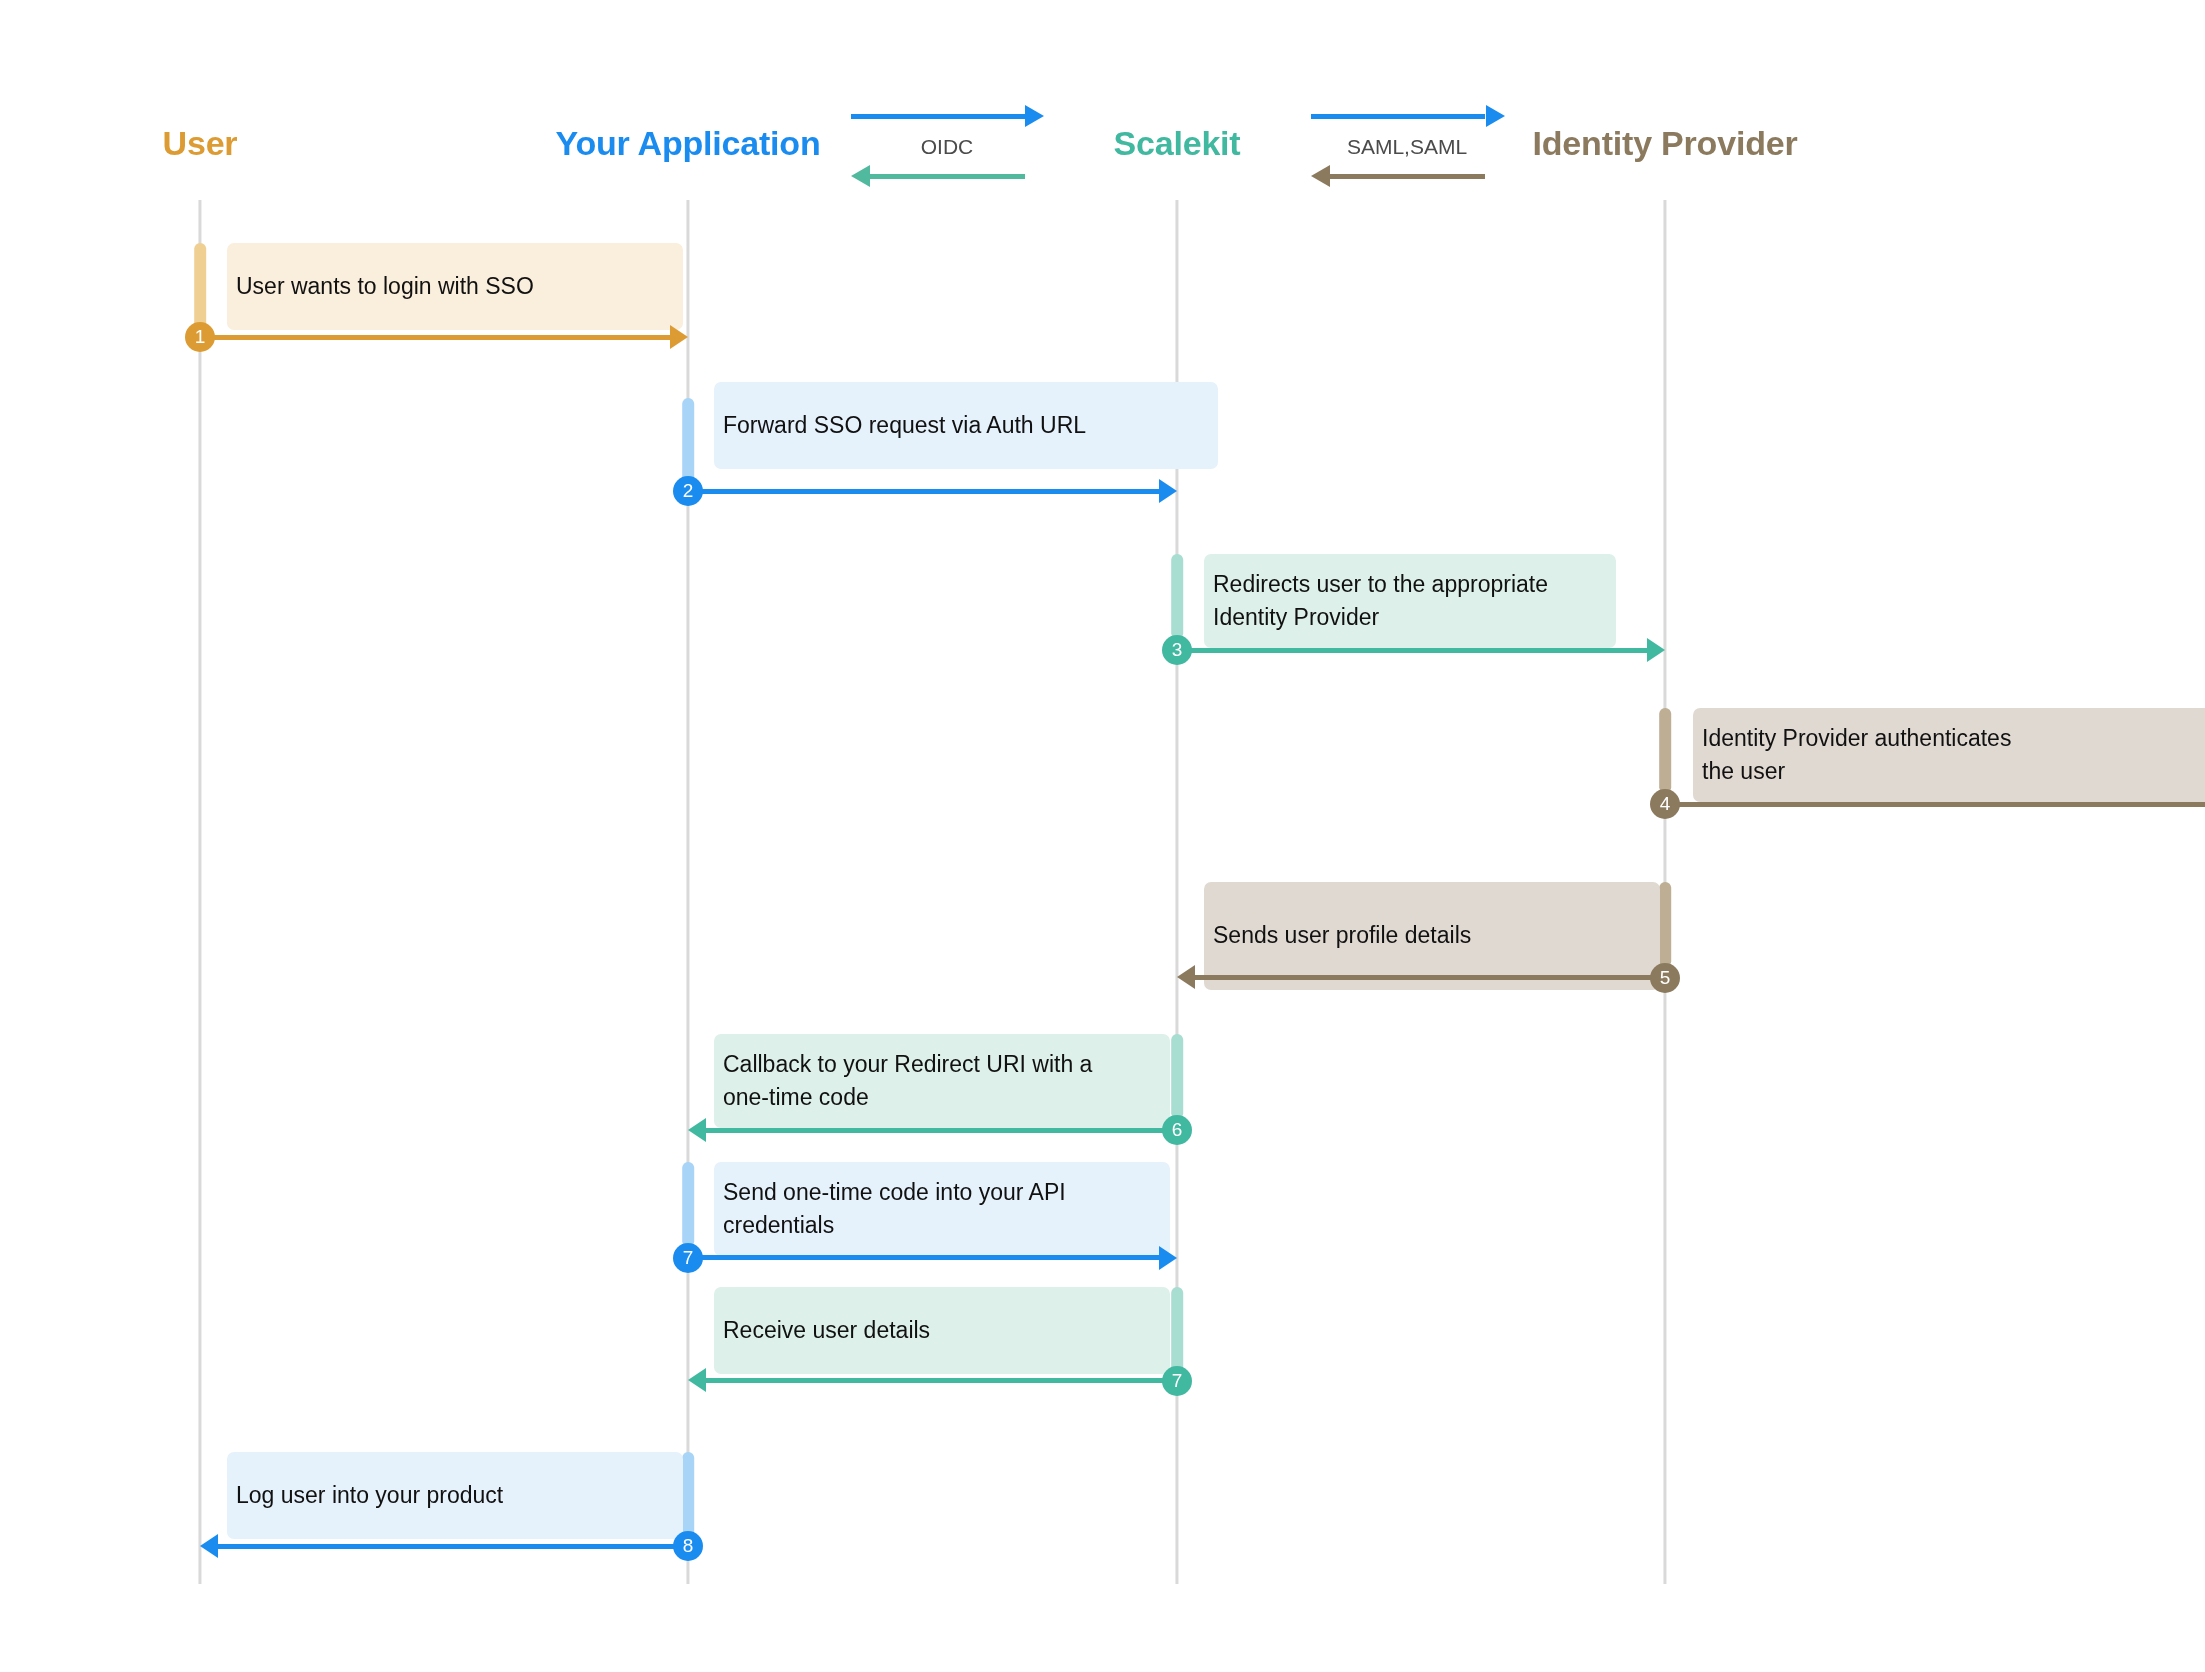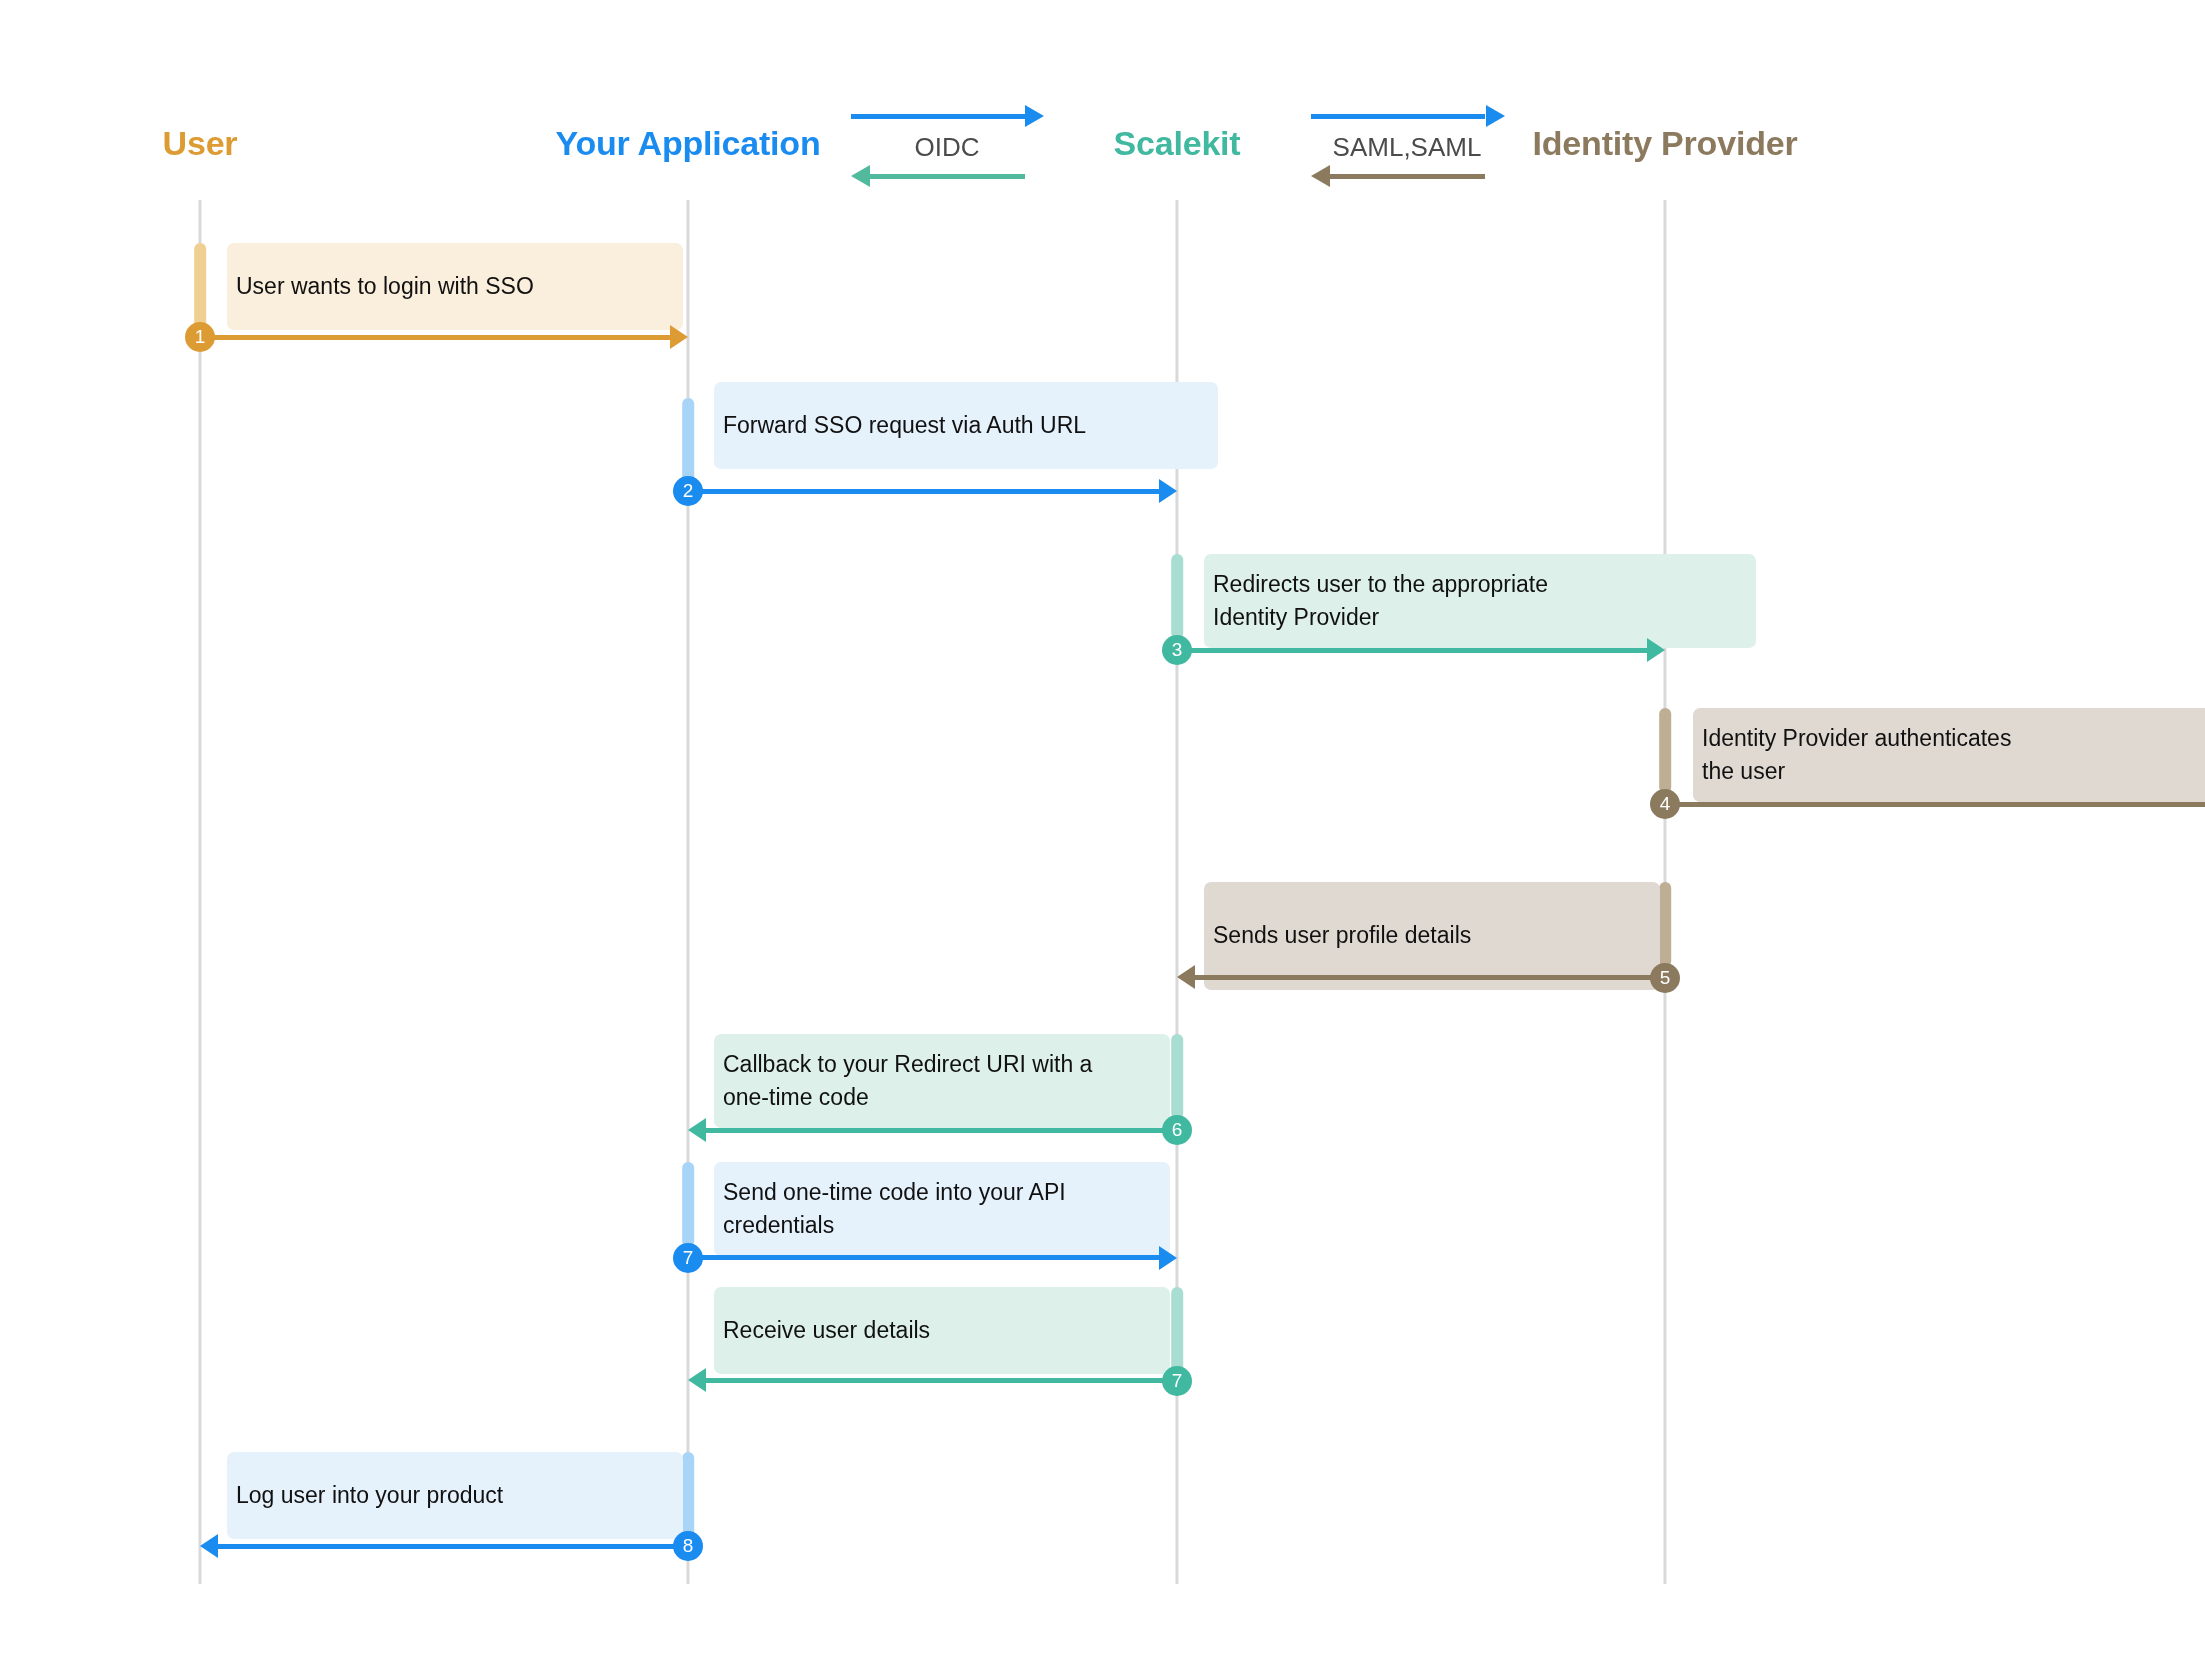--- a/index.html
+++ b/index.html
@@ -24,21 +24,21 @@
     position: absolute;
     font-size: 34px;
     font-weight: bold;
     letter-spacing: -0.2px;
     white-space: nowrap;
     transform: translate(-50%, -50%);
   }
   
   .proto-label {
     position: absolute;
-    font-size: 26px;
+    font-size: 21px;
     color: #4b4b4b;
     white-space: nowrap;
     transform: translate(-50%, -50%);
   }
   
   .lifeline {
     position: absolute;
     width: 3.1px;
     background: #d9d9d9;
     transform: translateX(-50%);
@@ -146,21 +146,21 @@
       <div class="arrow-head right" style="left: 670px; top: 325px; border-left-color: rgb(221, 156, 51);"></div>
       <div class="step-badge" style="left: 200px; top: 337px; background: rgb(221, 156, 51);">1</div>
       <div class="activation" style="left: 688px; top: 398px; height: 85px; background: rgb(167, 212, 247);"></div>
       <div class="note" style="left: 714px; top: 382px; width: 504px; height: 87px; background: rgb(229, 241, 251);">
         <div class="note-text">Forward SSO request via Auth URL</div>
       </div>
       <div class="msg-line" style="left: 688px; top: 489px; width: 473px; background: rgb(26, 140, 240);"></div>
       <div class="arrow-head right" style="left: 1159px; top: 479px; border-left-color: rgb(26, 140, 240);"></div>
       <div class="step-badge" style="left: 688px; top: 491px; background: rgb(26, 140, 240);">2</div>
       <div class="activation" style="left: 1177px; top: 554px; height: 85px; background: rgb(168, 221, 209);"></div>
-      <div class="note" style="left: 1204px; top: 554px; width: 552px; height: 94px; background: rgb(221, 240, 234);">
+      <div class="note" style="left: 1204px; top: 554px; width: 412px; height: 94px; background: rgb(221, 240, 234);">
         <div class="note-text">Redirects user to the appropriate
 Identity Provider</div>
       </div>
       <div class="msg-line" style="left: 1177px; top: 648px; width: 472px; background: rgb(65, 184, 160);"></div>
       <div class="arrow-head right" style="left: 1647px; top: 638px; border-left-color: rgb(65, 184, 160);"></div>
       <div class="step-badge" style="left: 1177px; top: 650px; background: rgb(65, 184, 160);">3</div>
       <div class="activation" style="left: 1665px; top: 708px; height: 85px; background: rgb(189, 174, 148);"></div>
       <div class="note" style="left: 1693px; top: 708px; width: 608px; height: 94px; background: rgb(224, 217, 210);">
         <div class="note-text">Identity Provider authenticates
 the user</div>

